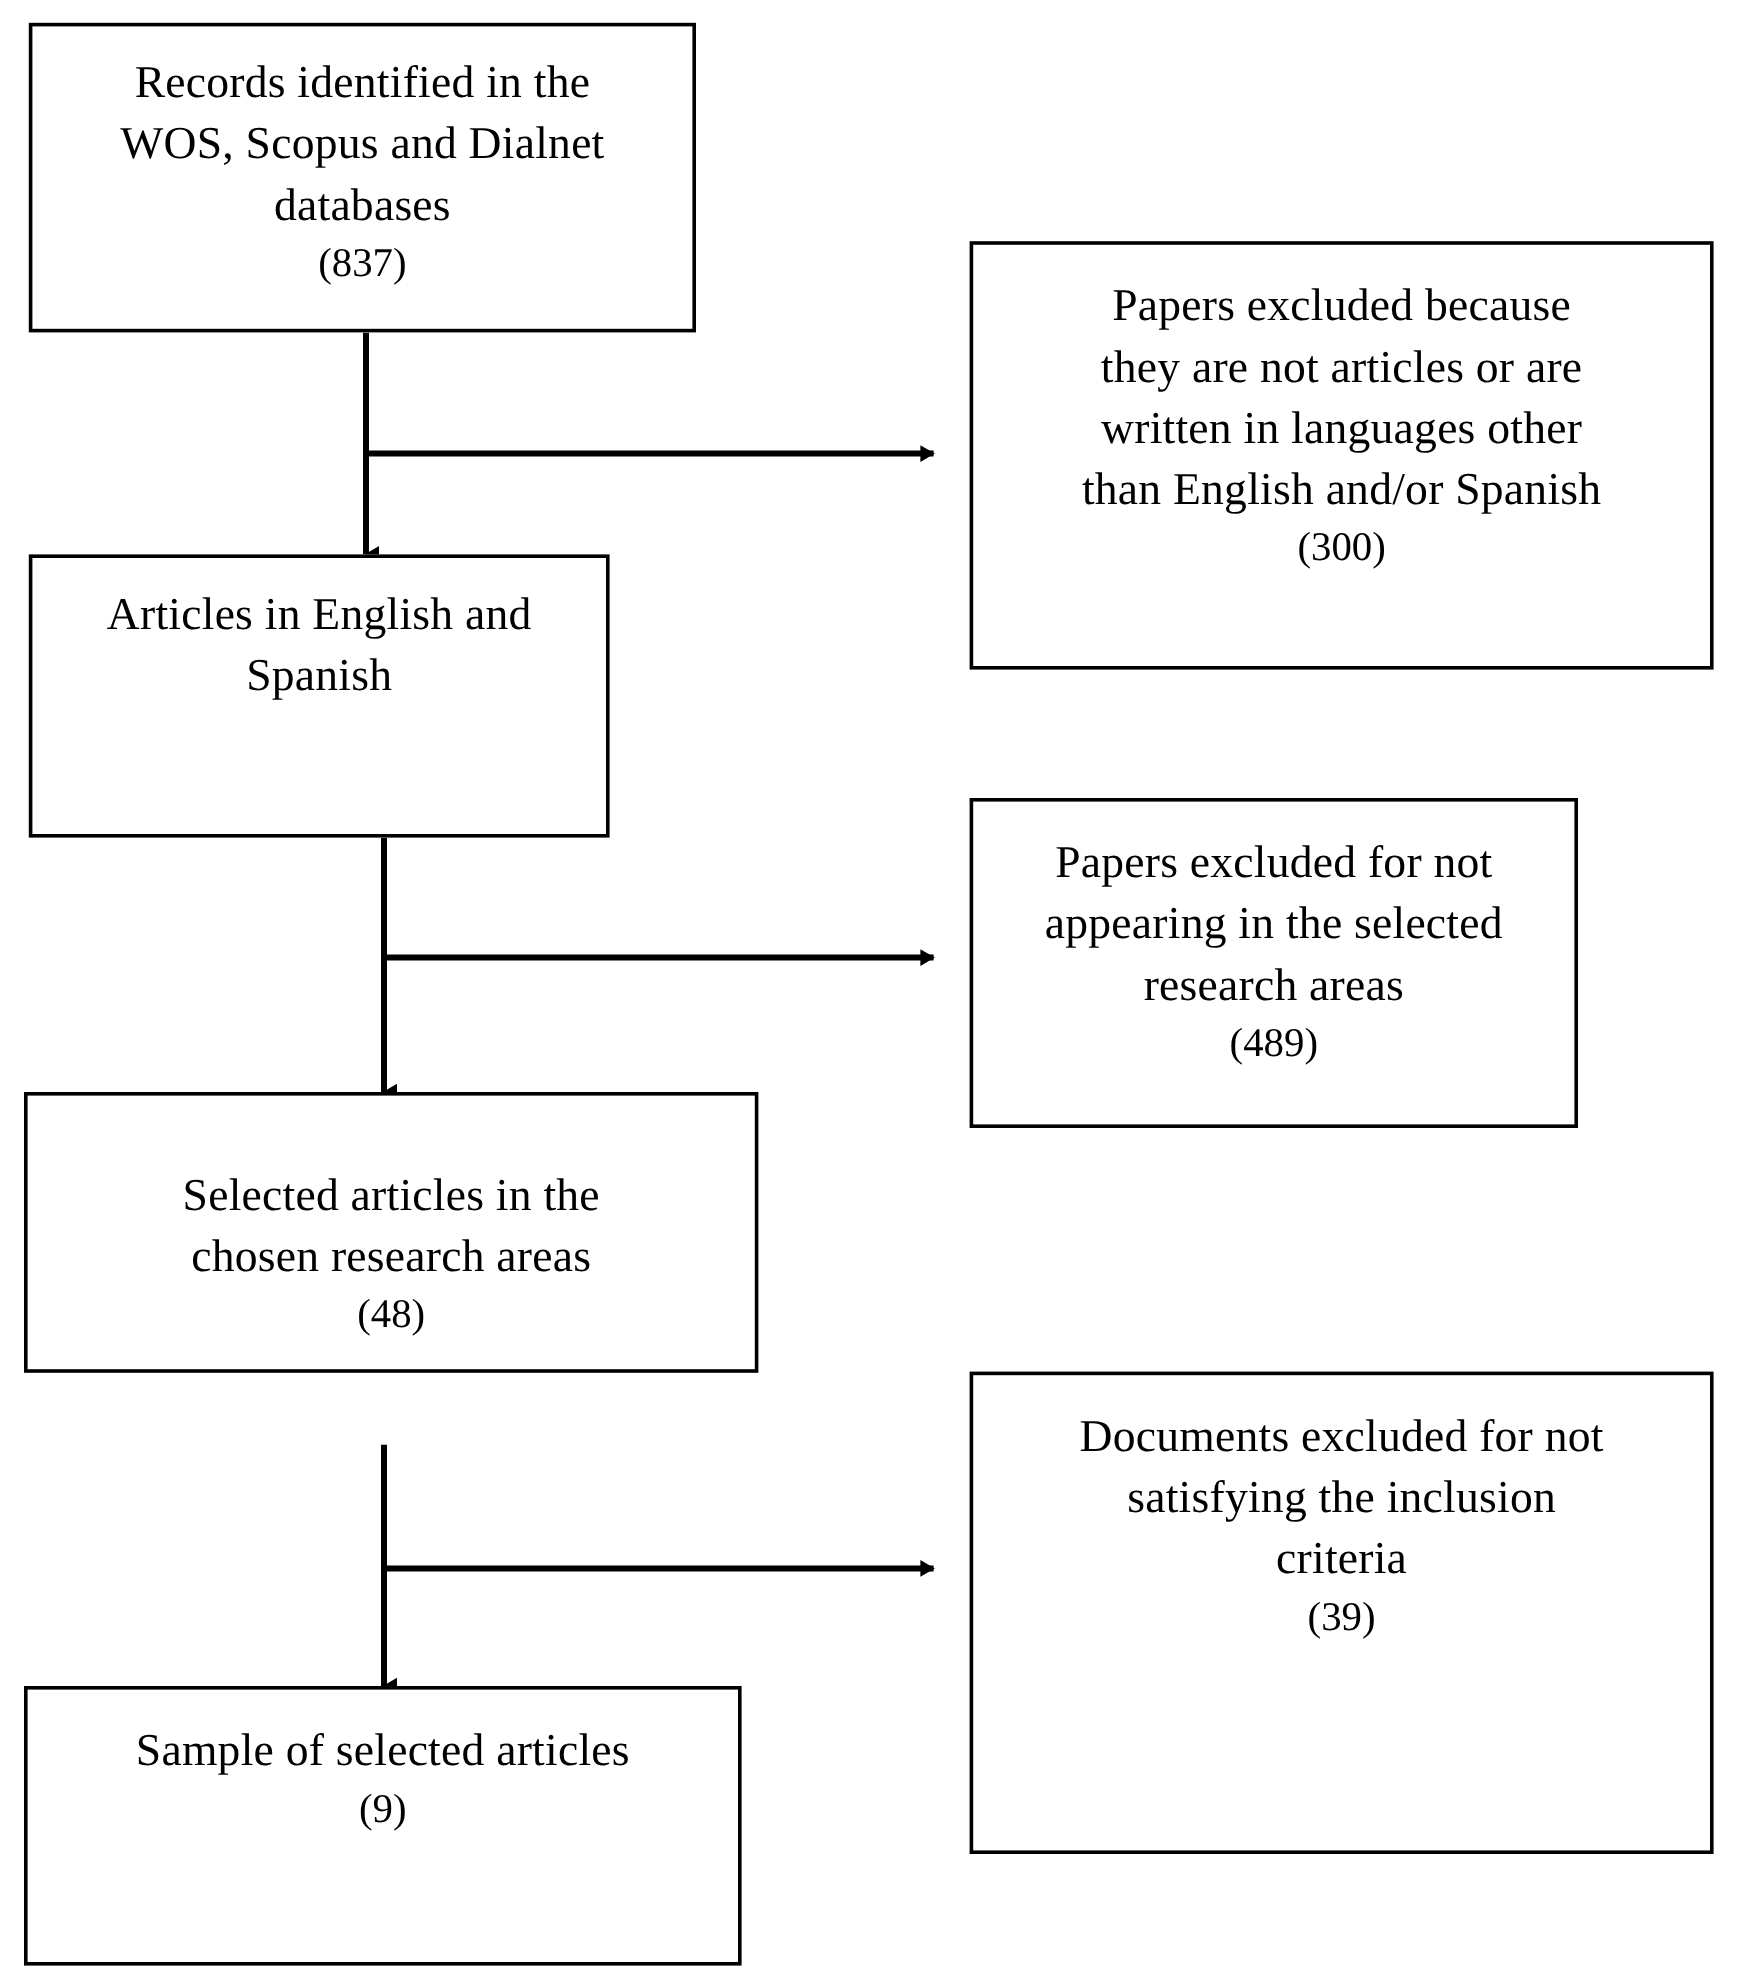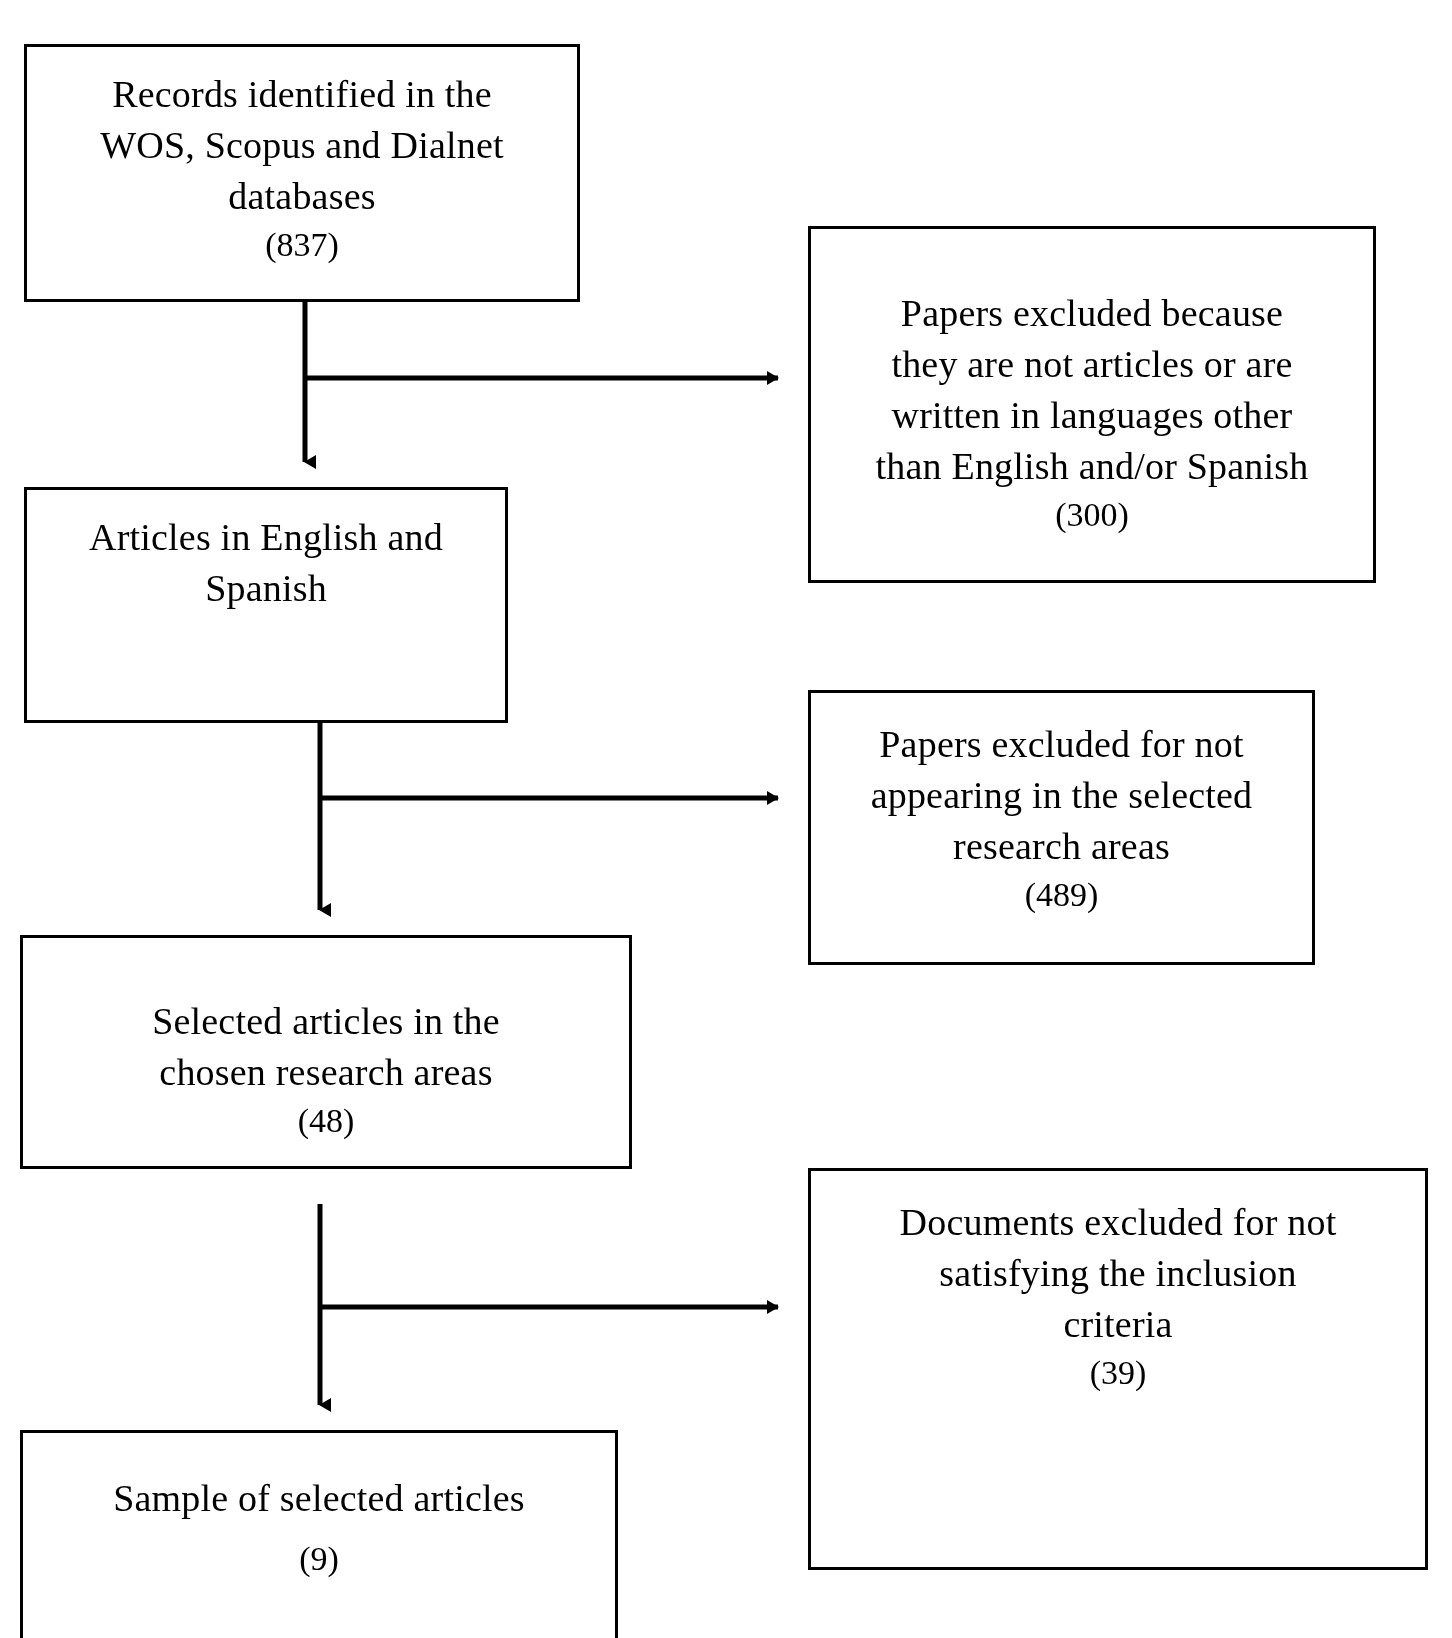--- a/index.html
+++ b/index.html
@@ -32,45 +32,44 @@
     position: absolute;
     box-sizing: border-box;
     border: 3px solid #000000;
     background: #ffffff;
     display: flex;
     flex-direction: column;
     align-items: center;
     justify-content: flex-start;
     text-align: center;
     padding: 10px 14px;
-    margin-top: 25px;
   }
   .box-text {
     font-size: 38px;
     line-height: 1.34;
     letter-spacing: 0.2px;
     white-space: pre-line;
     text-align: center;
     width: 100%;
   }
   .box-count {
     font-size: 34px;
     line-height: 1.34;
     text-align: center;
     width: 100%;
   }
 
   
   #box-records    { left: 24px;  top: 19px;   width: 556px;  height: 258px; justify-content: flex-start; padding-top: 22px; }
   #box-languages  { left: 24px;  top: 462px;  width: 484px;  height: 236px; justify-content: flex-start; padding-top: 22px; }
   #box-areas      { left: 20px;  top: 910px;  width: 612px;  height: 234px; justify-content: flex-start; padding-top: 58px; }
-  #box-sample     { left: 20px;  top: 1405px; width: 598px;  height: 233px; justify-content: flex-start; padding-top: 40px; gap: 12px; }
+  #box-sample     { left: 20px;  top: 1405px; width: 598px;  height: 233px; justify-content: flex-start; padding-top: 26px; }
 
   
-  #box-excl-lang  { left: 808px; top: 201px;  width: 568px;  height: 357px; justify-content: center; padding-top: 26px; }
+  #box-excl-lang  { left: 808px; top: 201px;  width: 620px;  height: 357px; justify-content: flex-start; padding-top: 26px; }
   #box-excl-areas { left: 808px; top: 665px;  width: 507px;  height: 275px; justify-content: flex-start; padding-top: 26px; }
   #box-excl-crit  { left: 808px; top: 1143px; width: 620px;  height: 402px; justify-content: flex-start; padding-top: 26px; }
 </style>
 </head>
 <body>
 
 <div id="diagram-root">
 
   <svg id="connector-layer" viewBox="0 0 1452 1638" width="1452" height="1638" xmlns="http://www.w3.org/2000/svg">
     <defs>

